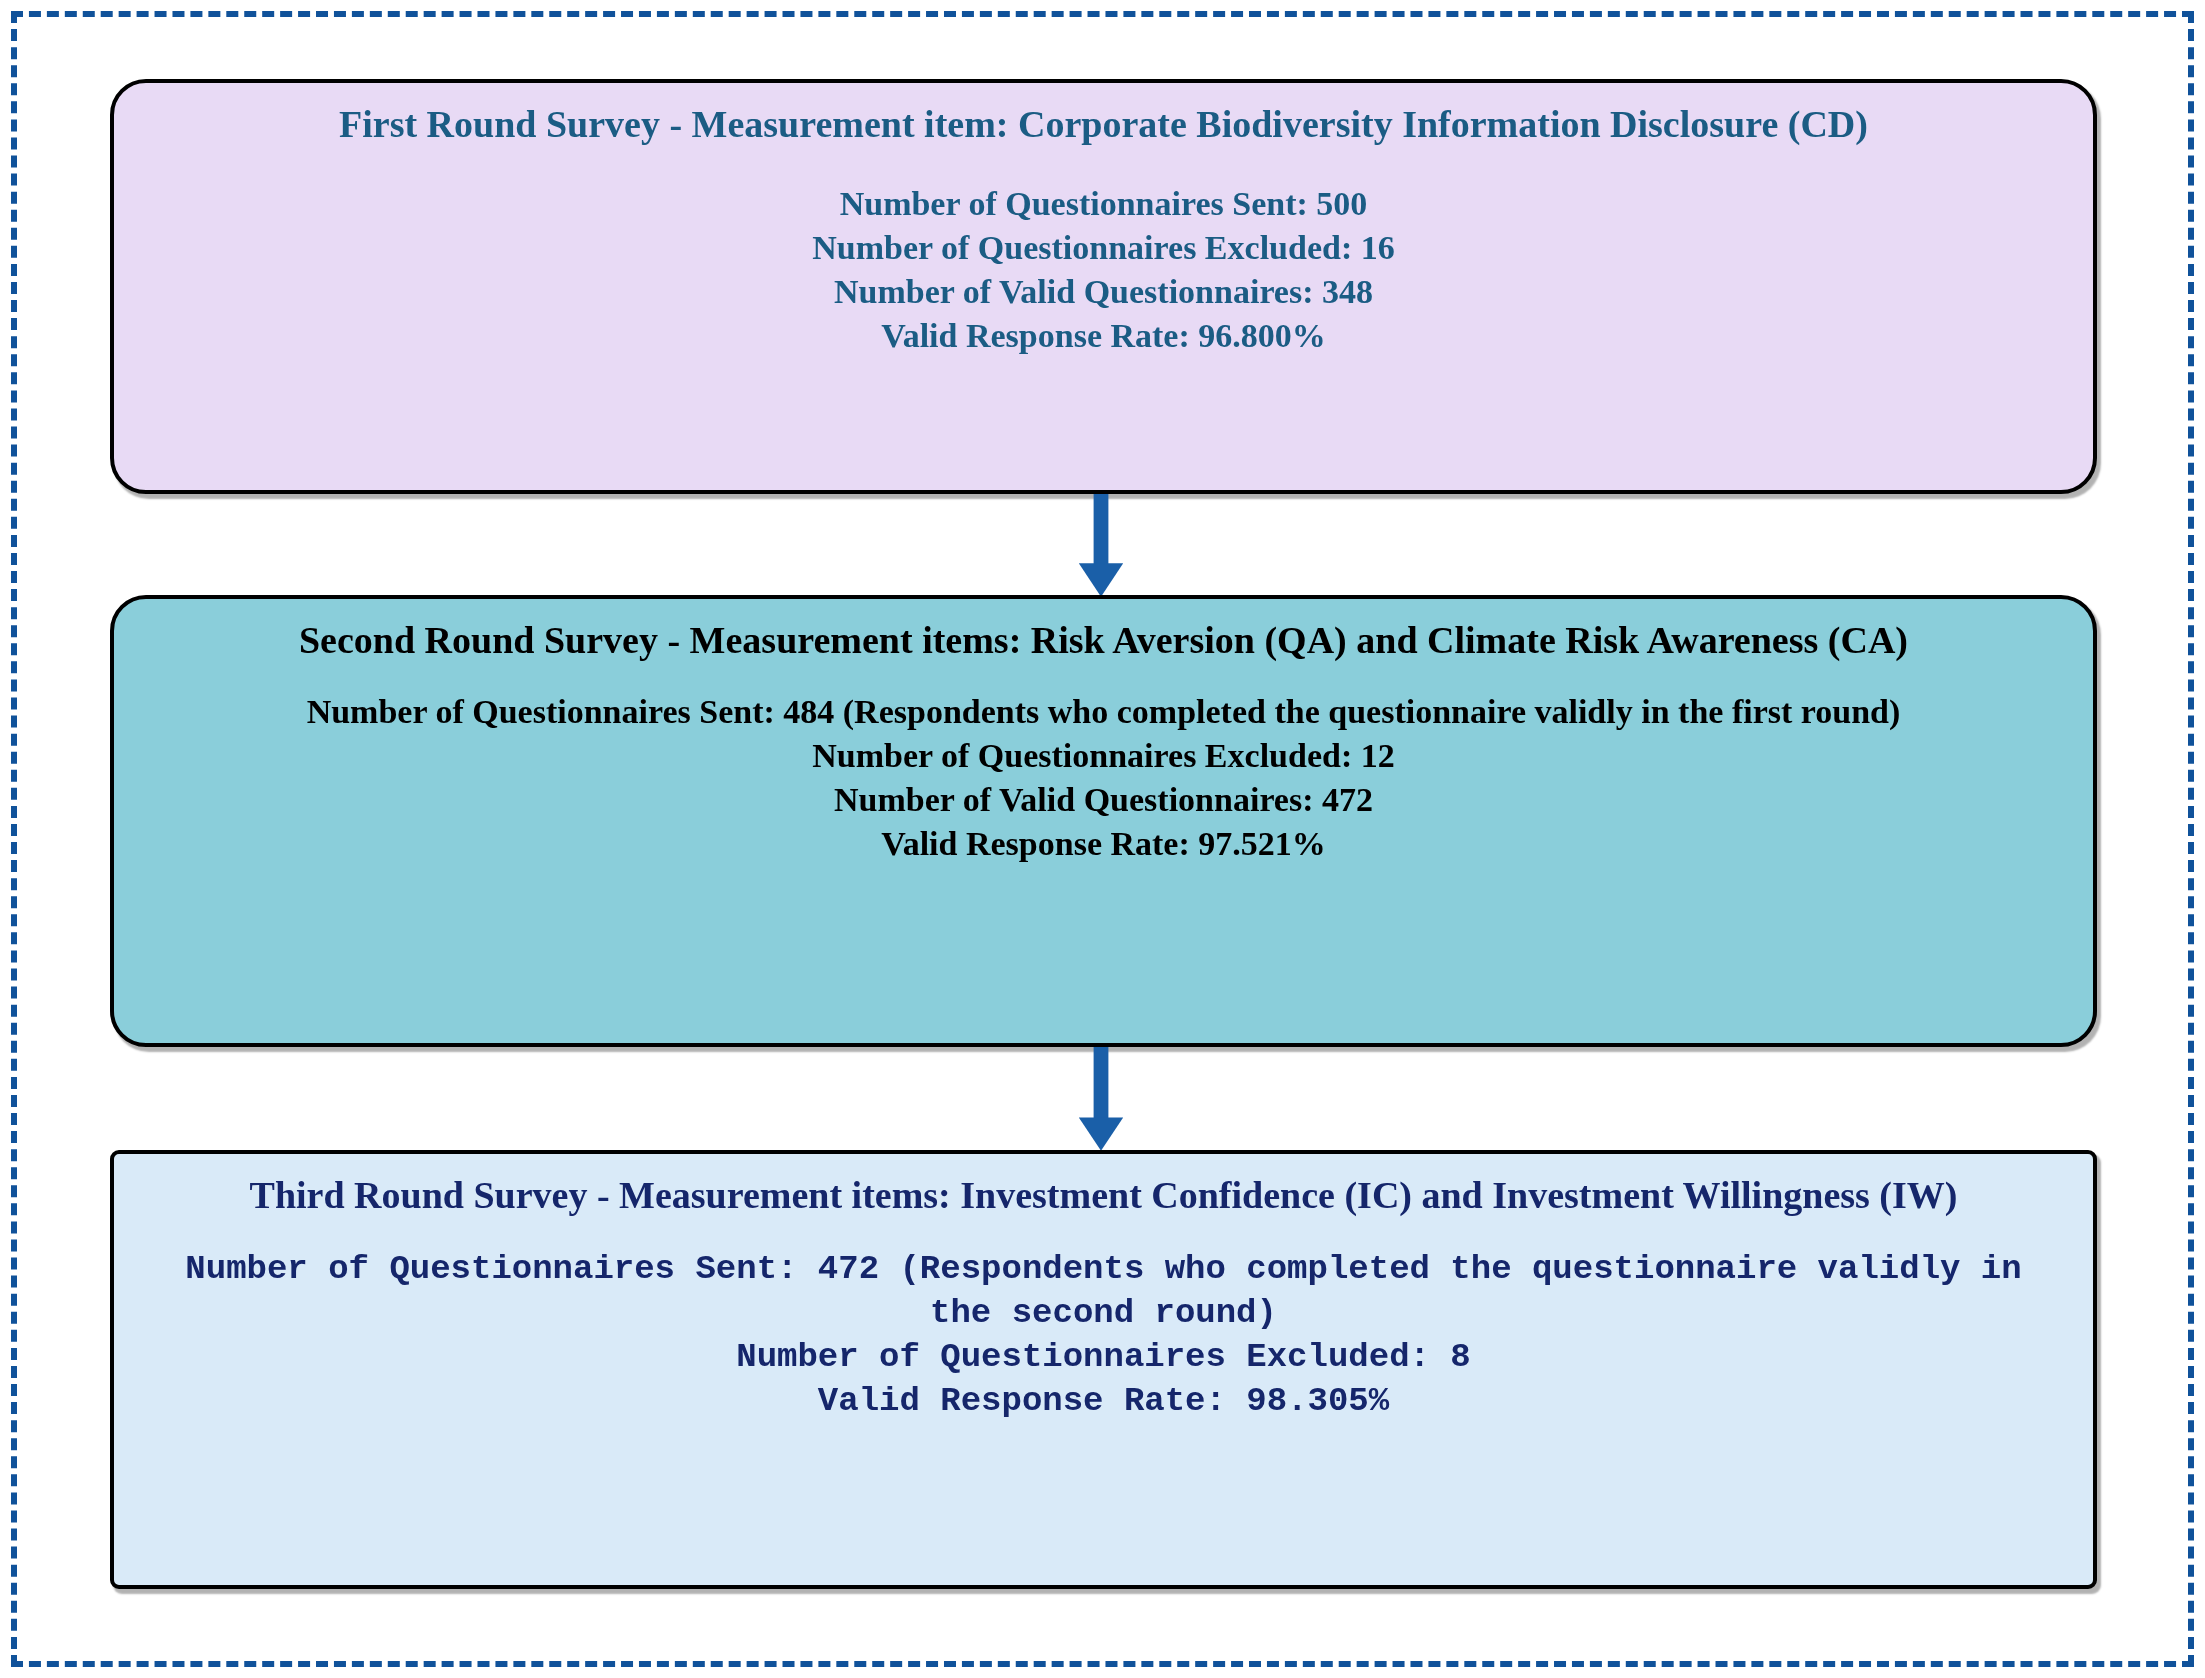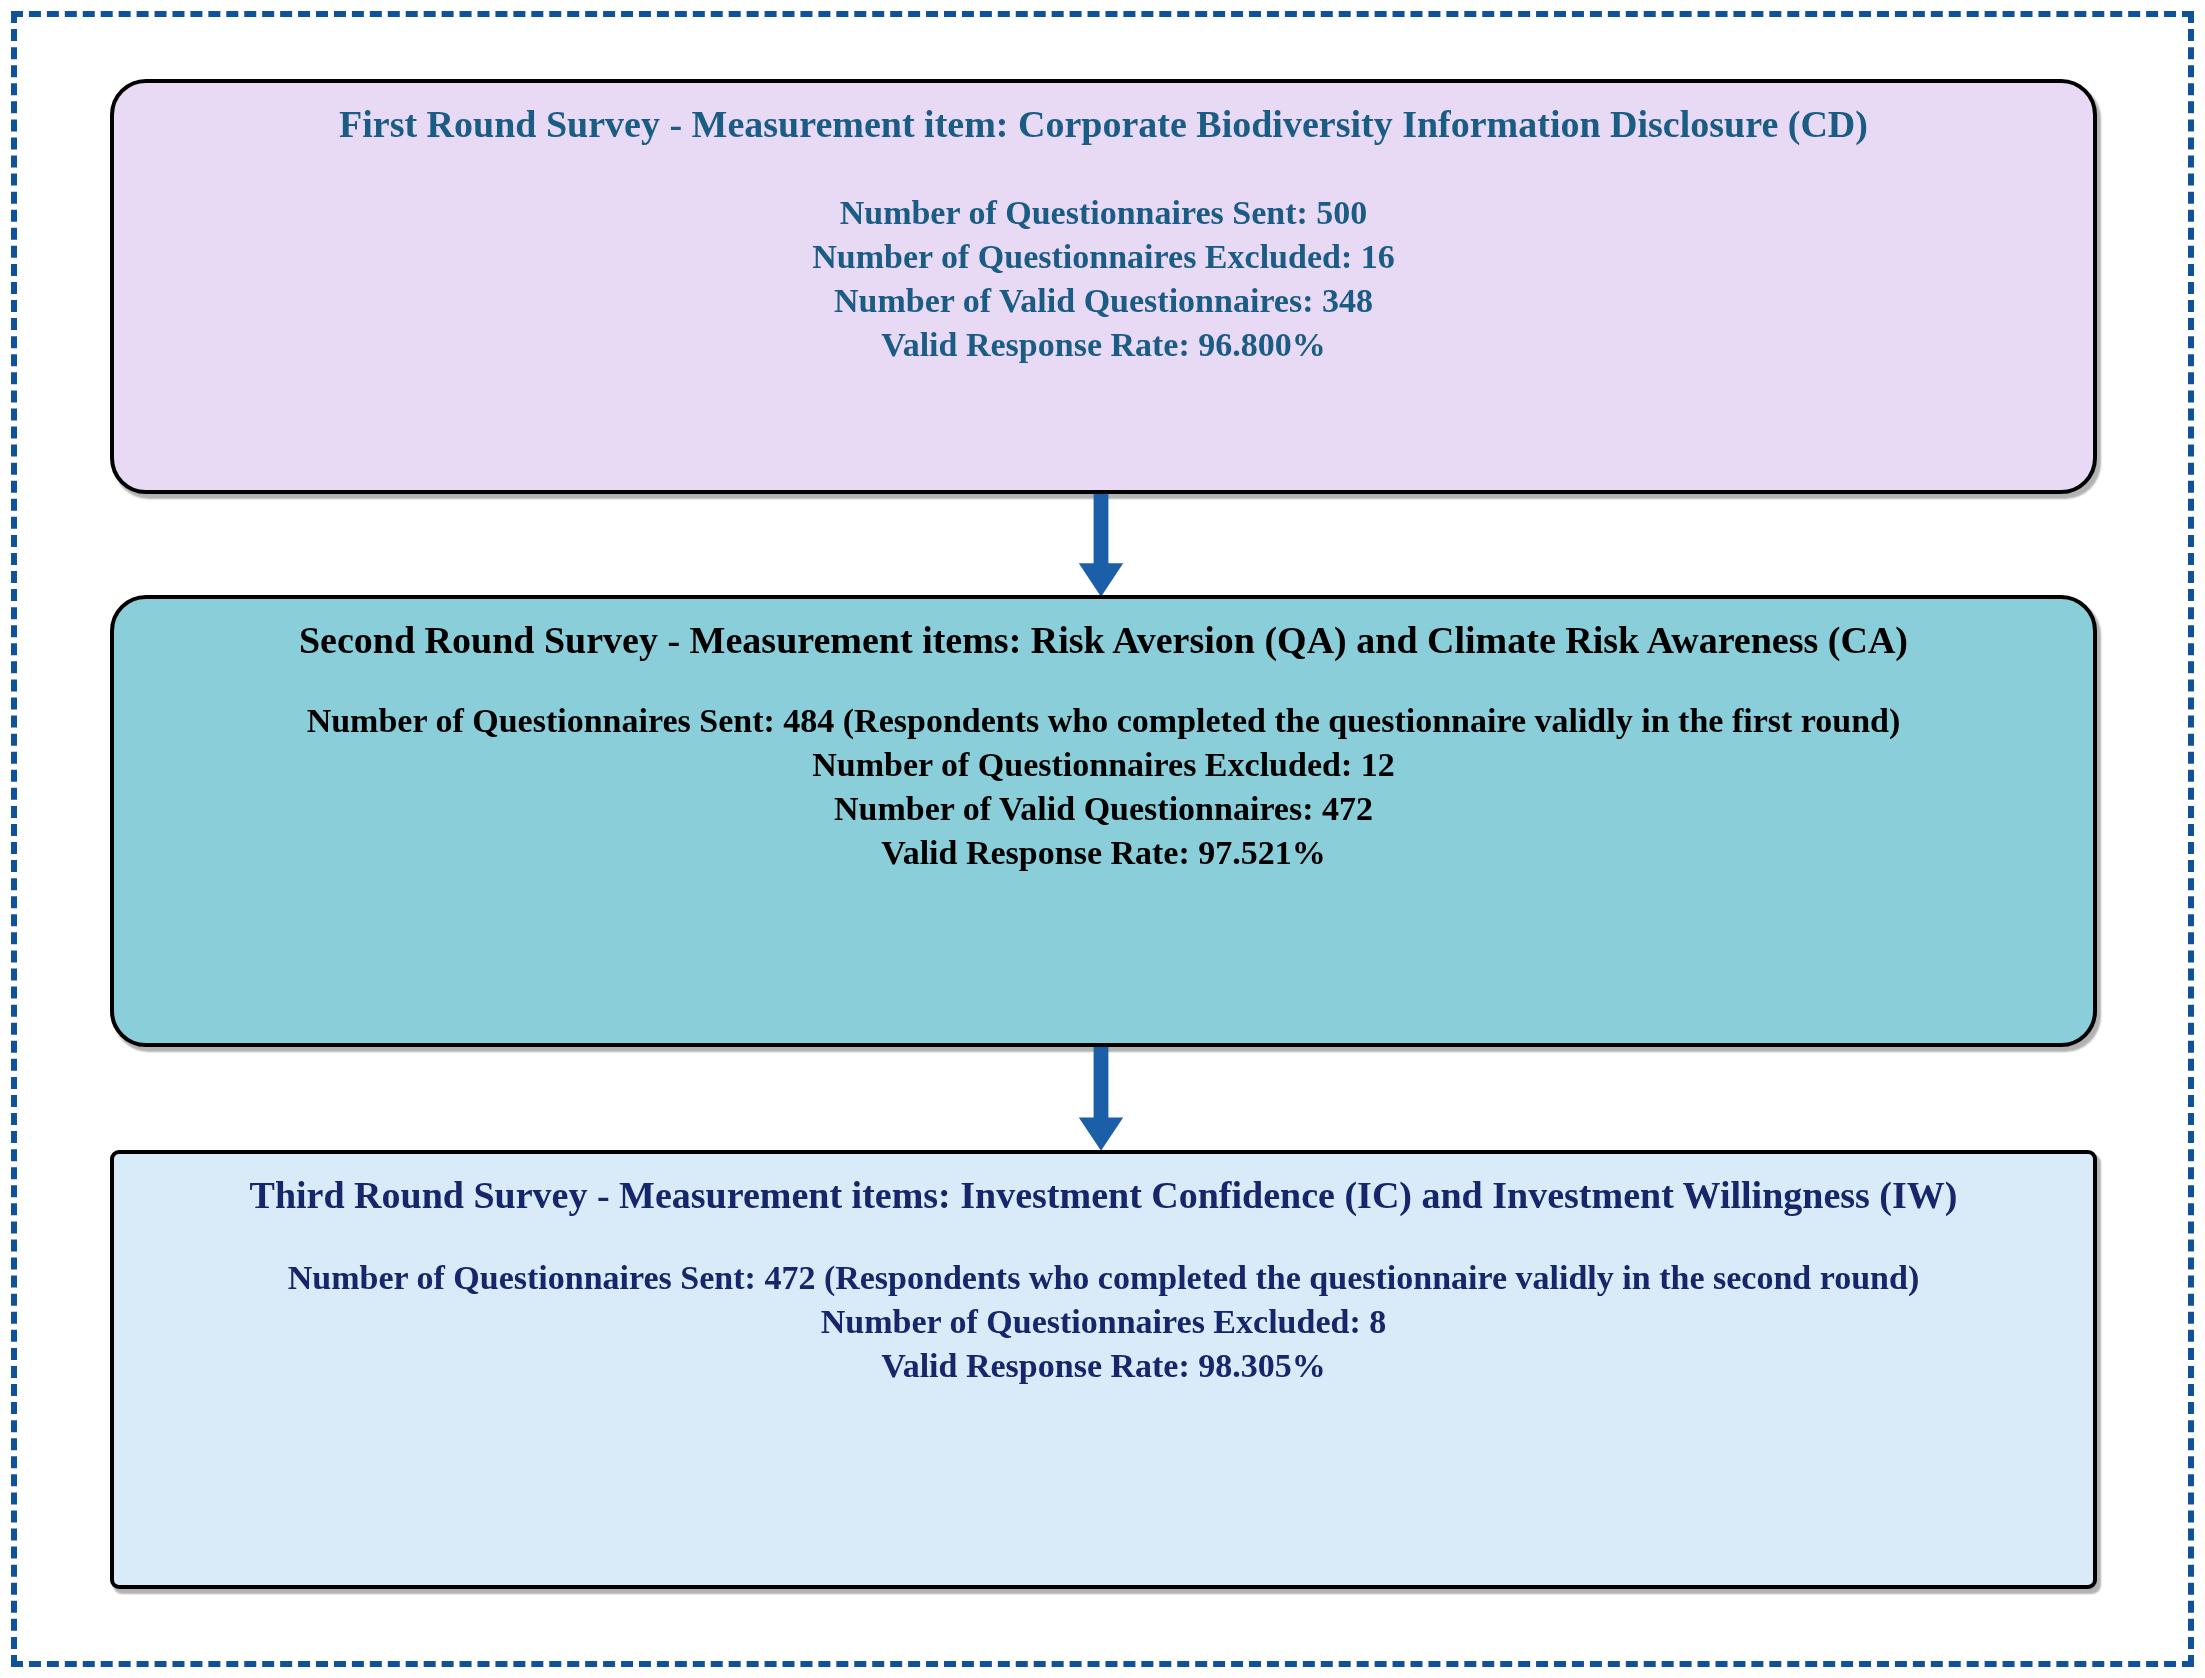--- a/index.html
+++ b/index.html
@@ -40,21 +40,20 @@
     box-sizing: border-box;
     border: 4.3px solid #000000;
     border-radius: 36px;
     box-shadow: 3.7px 4.3px 1.9px rgba(0,0,0,0.30);
     display: flex;
     flex-direction: column;
     align-items: center;
     justify-content: flex-start;
     text-align: center;
     padding: 17.3px 33px 16px 33px;
-    gap: 9px;
   }
 
   .box-title {
     font-weight: bold;
     line-height: 1.28;
     margin: 0;
     width: 92%;
   }
 
   .box-body {
@@ -99,21 +98,21 @@
     left: 110px;
     top: 1150px;
     width: 1987px;
     height: 439px;
     background: #D9EAF8;
     color: #15266B;
     border-radius: 9px;
   }
   #box-third .box-title { font-size: 38px; }
   #box-third .box-line  { font-size: 34px; }
-  #box-third .box-body  { margin-top: 27px; }
+  #box-third .box-body  { margin-top: 27px; font-family: Liberation Mono, monospace; }
 
   
   .arrow {
     position: absolute;
     width: 74px;
     pointer-events: none;
   }
   #arrow-1 {
     left: 1064px;
     top: 494px;

